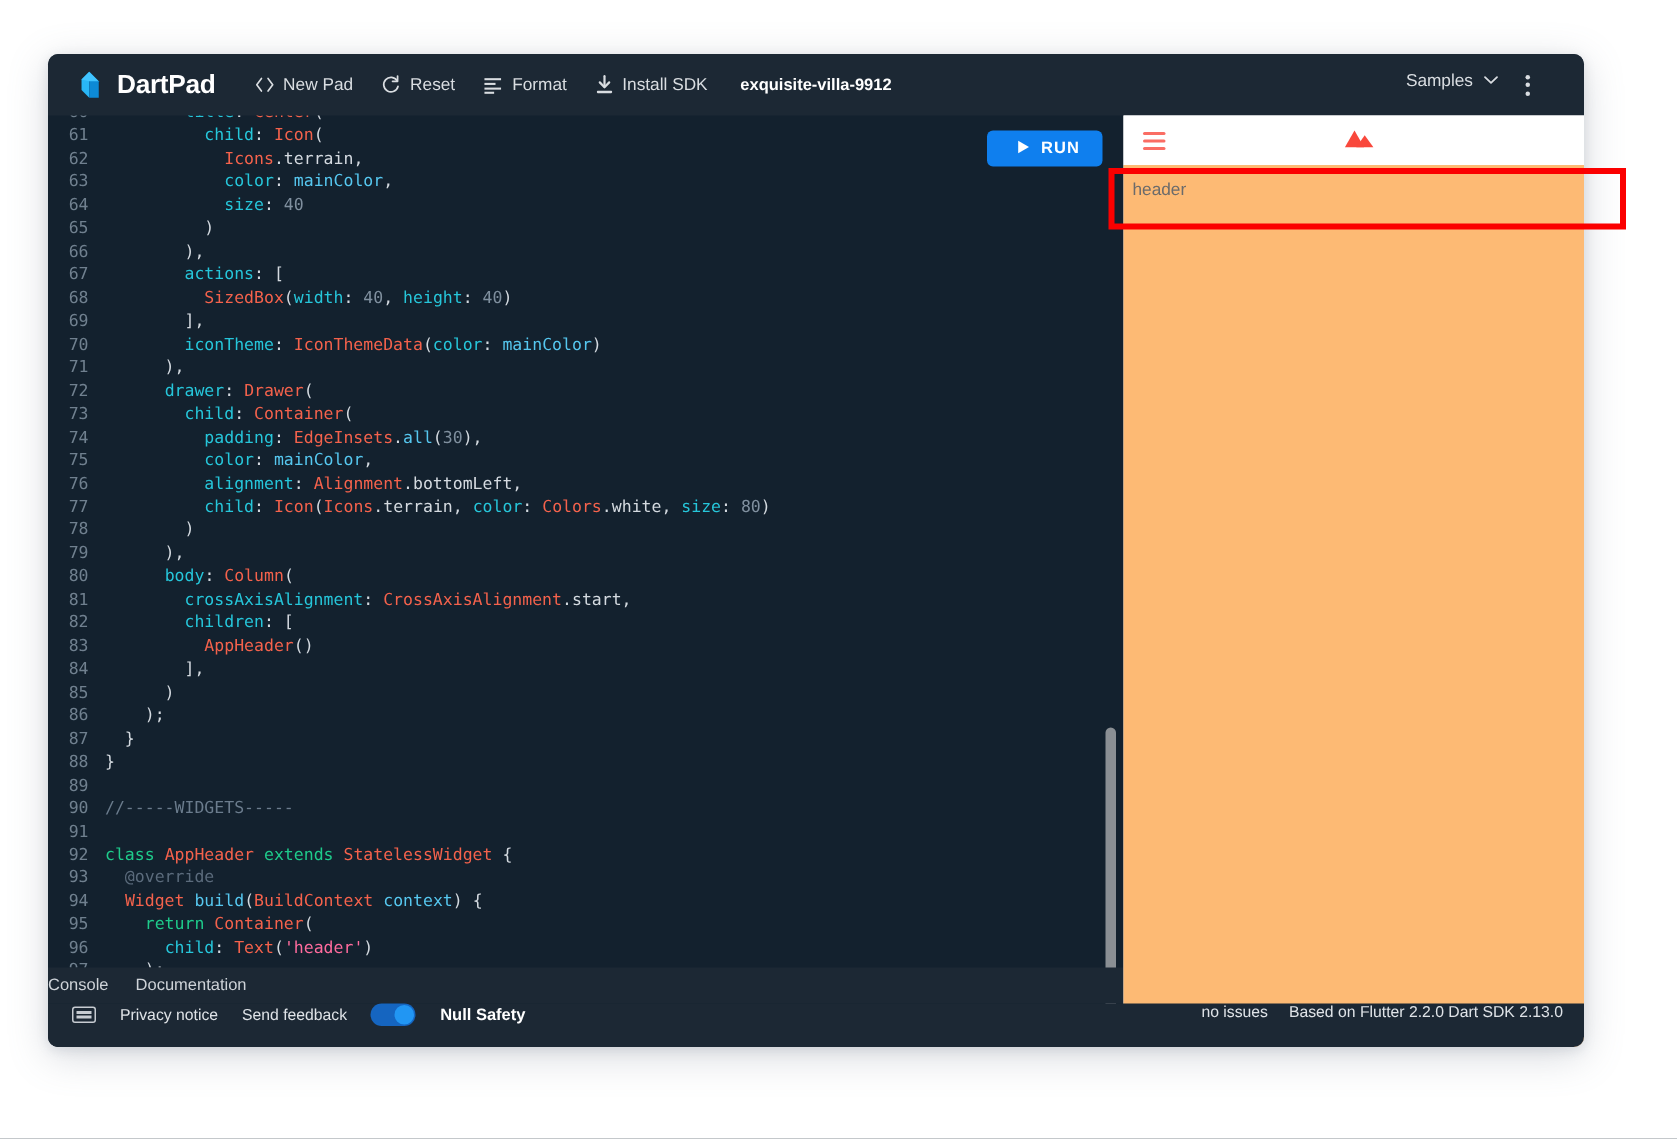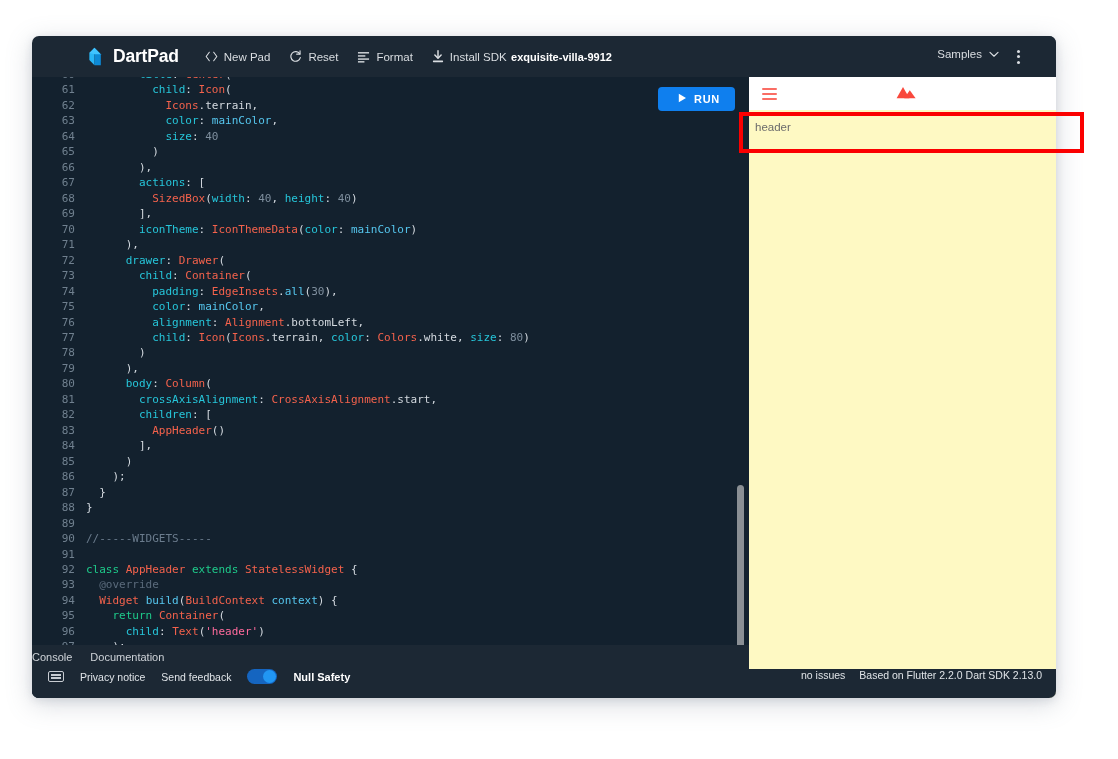--- a/index.html
+++ b/index.html
@@ -21,21 +21,20 @@
   }
 
   
   #header {
     position: relative;
     height: 41px;
     background: #1c2834;
     display: flex;
     align-items: center;
     padding-left: 18px;
-    margin-left: 35px;
   }
   .logo-wrap { display: flex; align-items: center; gap: 9px; margin-right: 26px; }
   .logo-mark { width: 19px; height: 19px; display: block; }
   .brand {
     color: #ffffff;
     font-size: 17.5px;
     font-weight: bold;
     letter-spacing: -0.2px;
   }
   .hdr-btn {
@@ -84,21 +83,20 @@
     top: 0; left: 0; right: 0;
     height: 568px;
     overflow: hidden;
   }
   #code-lines {
     position: relative;
     margin-top: -10px;
     font-family: "DejaVu Sans Mono", monospace;
     font-size: 11px;
     line-height: 15.48px;
-    padding-left: 16px;
   }
   .cl { display: flex; height: 15.48px; white-space: pre; }
   .ln {
     width: 38px;
     min-width: 38px;
     text-align: right;
     padding-right: 11px;
     color: #70808f;
     user-select: none;
   }
@@ -167,21 +165,21 @@
   #flutter-appbar {
     height: 33px;
     background: #ffffff;
     display: flex; align-items: center;
     position: relative;
     flex: 0 0 auto;
   }
   #hamburger { margin-left: 13px; display: flex; flex-direction: column; gap: 3px; cursor: pointer; }
   #hamburger i { display: block; width: 15px; height: 2px; background: #fa6d64; border-radius: 1px; }
   #terrain-logo { position: absolute; left: 0; right: 0; display: flex; justify-content: center; pointer-events: none; }
-  #flutter-body { flex: 1; background: #fef9c3; padding-top: 7px; padding-left: 6px; }
+  #flutter-body { flex: 1; background: #fdba74; padding-top: 7px; padding-left: 6px; }
   #header-text { color: #6b6b6b; font-size: 11.5px; font-family: "Liberation Sans", sans-serif; }
 
   
   #status-bar {
     position: absolute;
     left: 0; right: 0; bottom: 0;
     height: 29px;
     background: #1c2834;
     display: flex; align-items: flex-start;
     padding: 0 14px 0 16px;

